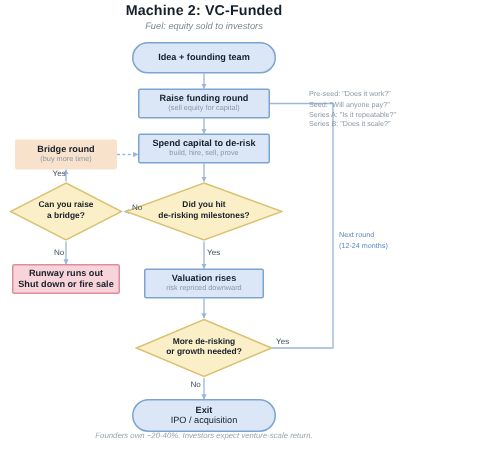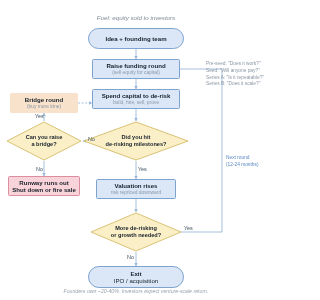--- a/index.html
+++ b/index.html
@@ -143,20 +143,21 @@
     width: 272px;
     height: 300px;
     pointer-events: none;
   }
 </style>
 </head>
 <body>
 
 <div id="canvas">
 
+  <div class="title">Machine 2: VC-Funded</div>
   <div class="subtitle">Fuel: equity sold to investors</div>
 
   <svg class="wires" viewBox="0 0 272 300">
     <defs>
       <marker id="ah" markerWidth="5" markerHeight="5" refX="3.6" refY="2" orient="auto">
         <path d="M0,0 L4,2 L0,4 z" fill="#9ab8da"></path>
       </marker>
       <marker id="aho" markerWidth="5" markerHeight="5" refX="3.6" refY="2" orient="auto">
         <path d="M0,0 L4,2 L0,4 z" fill="#d9a96f"></path>
       </marker>

